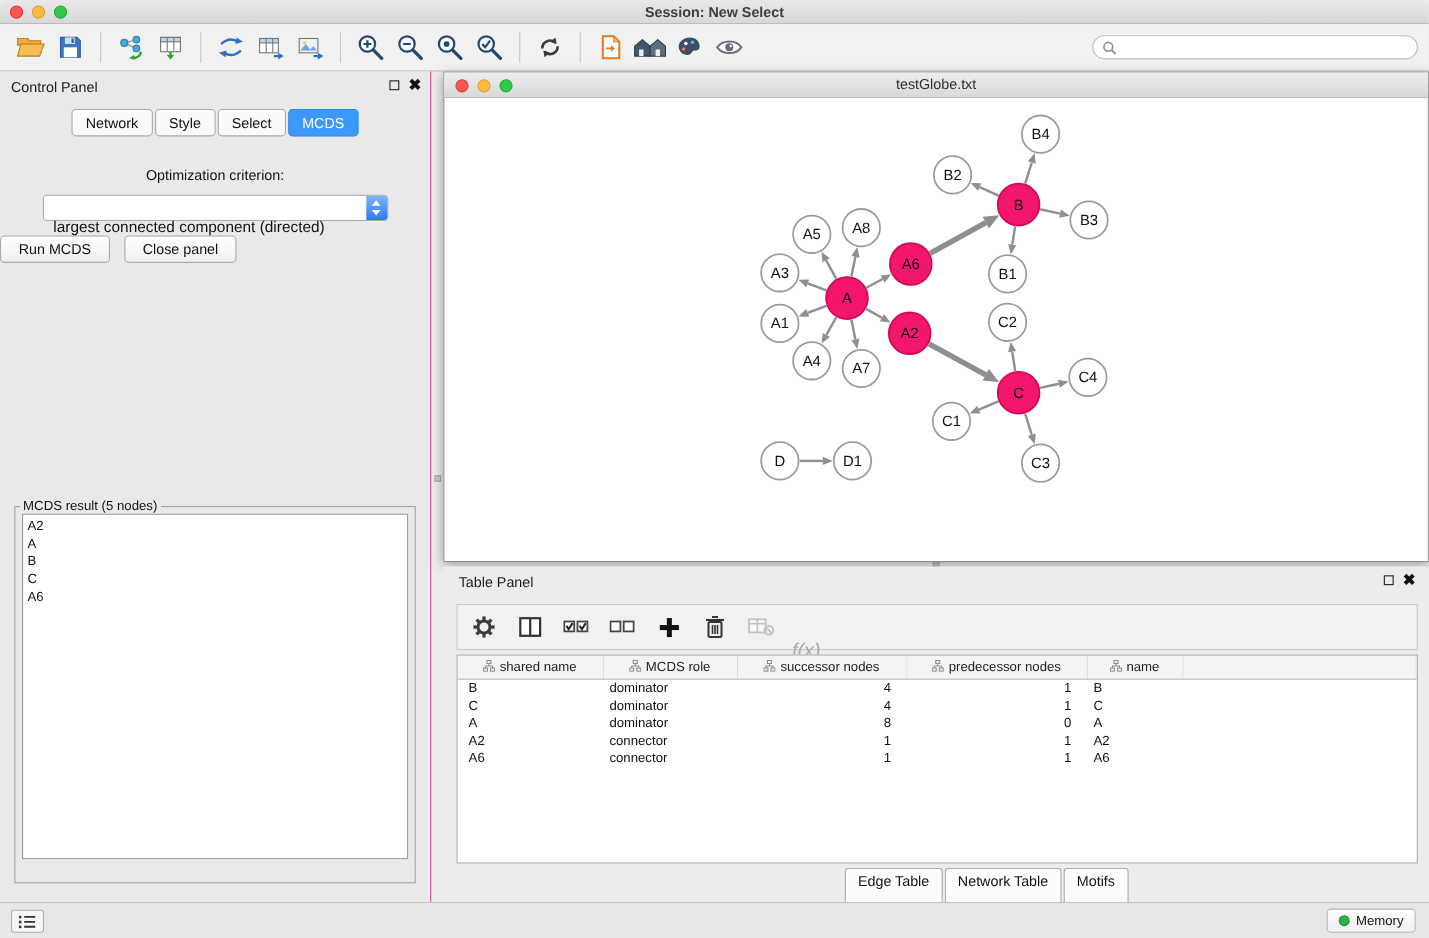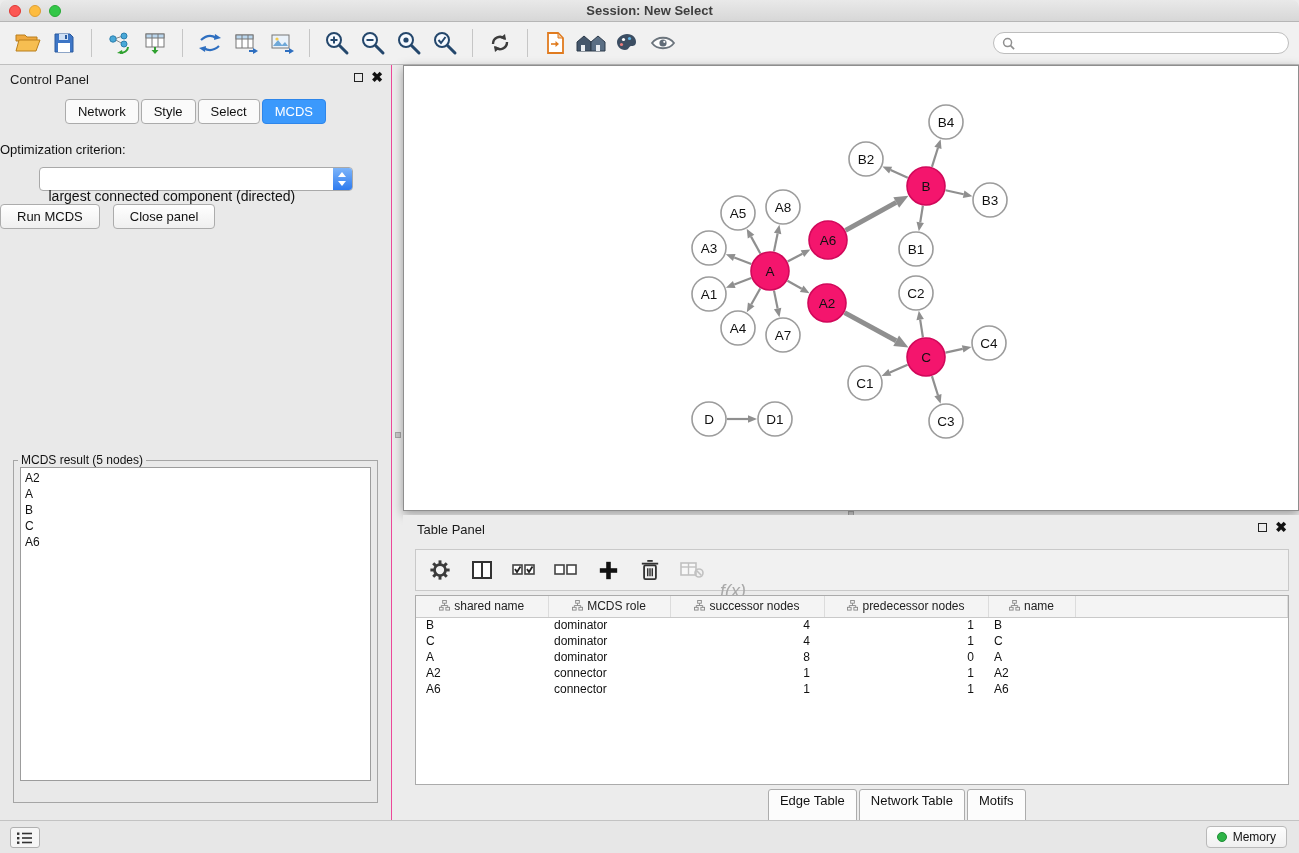--- a/index.html
+++ b/index.html
@@ -34,21 +34,21 @@
     background:#E9E9E9; border-right:1px solid #ec4899; }
   .panel-head { position:relative; height:28px; }
   .panel-title { position:absolute; left:10px; top:7px; font-size:13px; color:#1A1A1A; }
   .panel-ctrls { position:absolute; right:8px; top:7px; display:flex; gap:8px; align-items:center; }
   .float-box { width:9px; height:9px; border:1.4px solid #222; display:inline-block; background:transparent; }
   .close-x { font-size:14px; font-weight:bold; color:#111; line-height:10px; }
   .cp-tabs { display:flex; justify-content:center; margin-top:6px; }
   .cp-tab { font-size:13px; padding:4px 12px; background:#FAFAFA; border:1px solid #ABABAB;
     border-radius:4px; margin:0 1px; color:#111; }
   .cp-tab.active { background:#3B99FC; border-color:#2E86EA; color:#fff; }
-  .opt-label { margin-top:18px; font-size:13px; color:#111; }
+  .opt-label { text-align:center; margin-top:28px; font-size:13px; color:#111; }
   .combo { position:relative; margin:10px auto 0; width:314px; height:24px; background:#fff;
     border:1px solid #A9A9A9; border-radius:4px; }
   .combo-text { position:absolute; left:9px; top:20px; font-size:14px; color:#111; white-space:nowrap; }
   .combo-cap { position:absolute; right:0; top:0; bottom:0; width:19px;
     background:linear-gradient(#7CB4FA,#2E7BEF); border-radius:0 3px 3px 0; }
   .combo-cap:before { content:""; position:absolute; left:5px; top:4px;
     border-left:4px solid transparent; border-right:4px solid transparent; border-bottom:5px solid #fff; }
   .combo-cap:after { content:""; position:absolute; left:5px; top:13px;
     border-left:4px solid transparent; border-right:4px solid transparent; border-top:5px solid #fff; }
   .cp-buttons { display:flex; justify-content:flex-start; gap:13px; margin-top:13px; }
@@ -295,20 +295,28 @@
           <div class="mcds-item">C</div>
           <div class="mcds-item">A6</div>
         </div>
     </fieldset>
   </div>
 
   <div class="grip" style="left:395px; top:432px;"></div>
   <div class="grip" style="left:848px; top:511px;"></div>
 
   <div class="network-window">
+    <div class="nw-titlebar">
+      <div class="traffic" style="left:10px; top:6px;">
+        <span class="tl red"></span>
+        <span class="tl yellow"></span>
+        <span class="tl green"></span>
+      </div>
+      <div class="nw-title">testGlobe.txt</div>
+    </div>
     <svg id="graph" class="nw-canvas" width="894" height="421" viewBox="0 0 894 421">
         <g>
           <g>
             <line x1="355.3384531417733" y1="163.48844631946412" x2="346.043088258606" y2="146.64059746872346" stroke="#8F8F8F" stroke-width="2.2"></line>
             <polygon points="341.695392172404,138.7603983124823 349.3265045737065,144.82905743280594 342.75967194350557,148.45213750464097" fill="#8F8F8F"></polygon>
           </g>
           <g>
             <line x1="368.9811984858021" y1="161.40025360835892" x2="372.62538204416717" y2="143.45965762871546" stroke="#8F8F8F" stroke-width="2.2"></line>
             <polygon points="374.4169213627781,134.63977175247697 376.30033449259986,144.20613234480336 368.9504295957345,142.71318291262756" fill="#8F8F8F"></polygon>
           </g>

